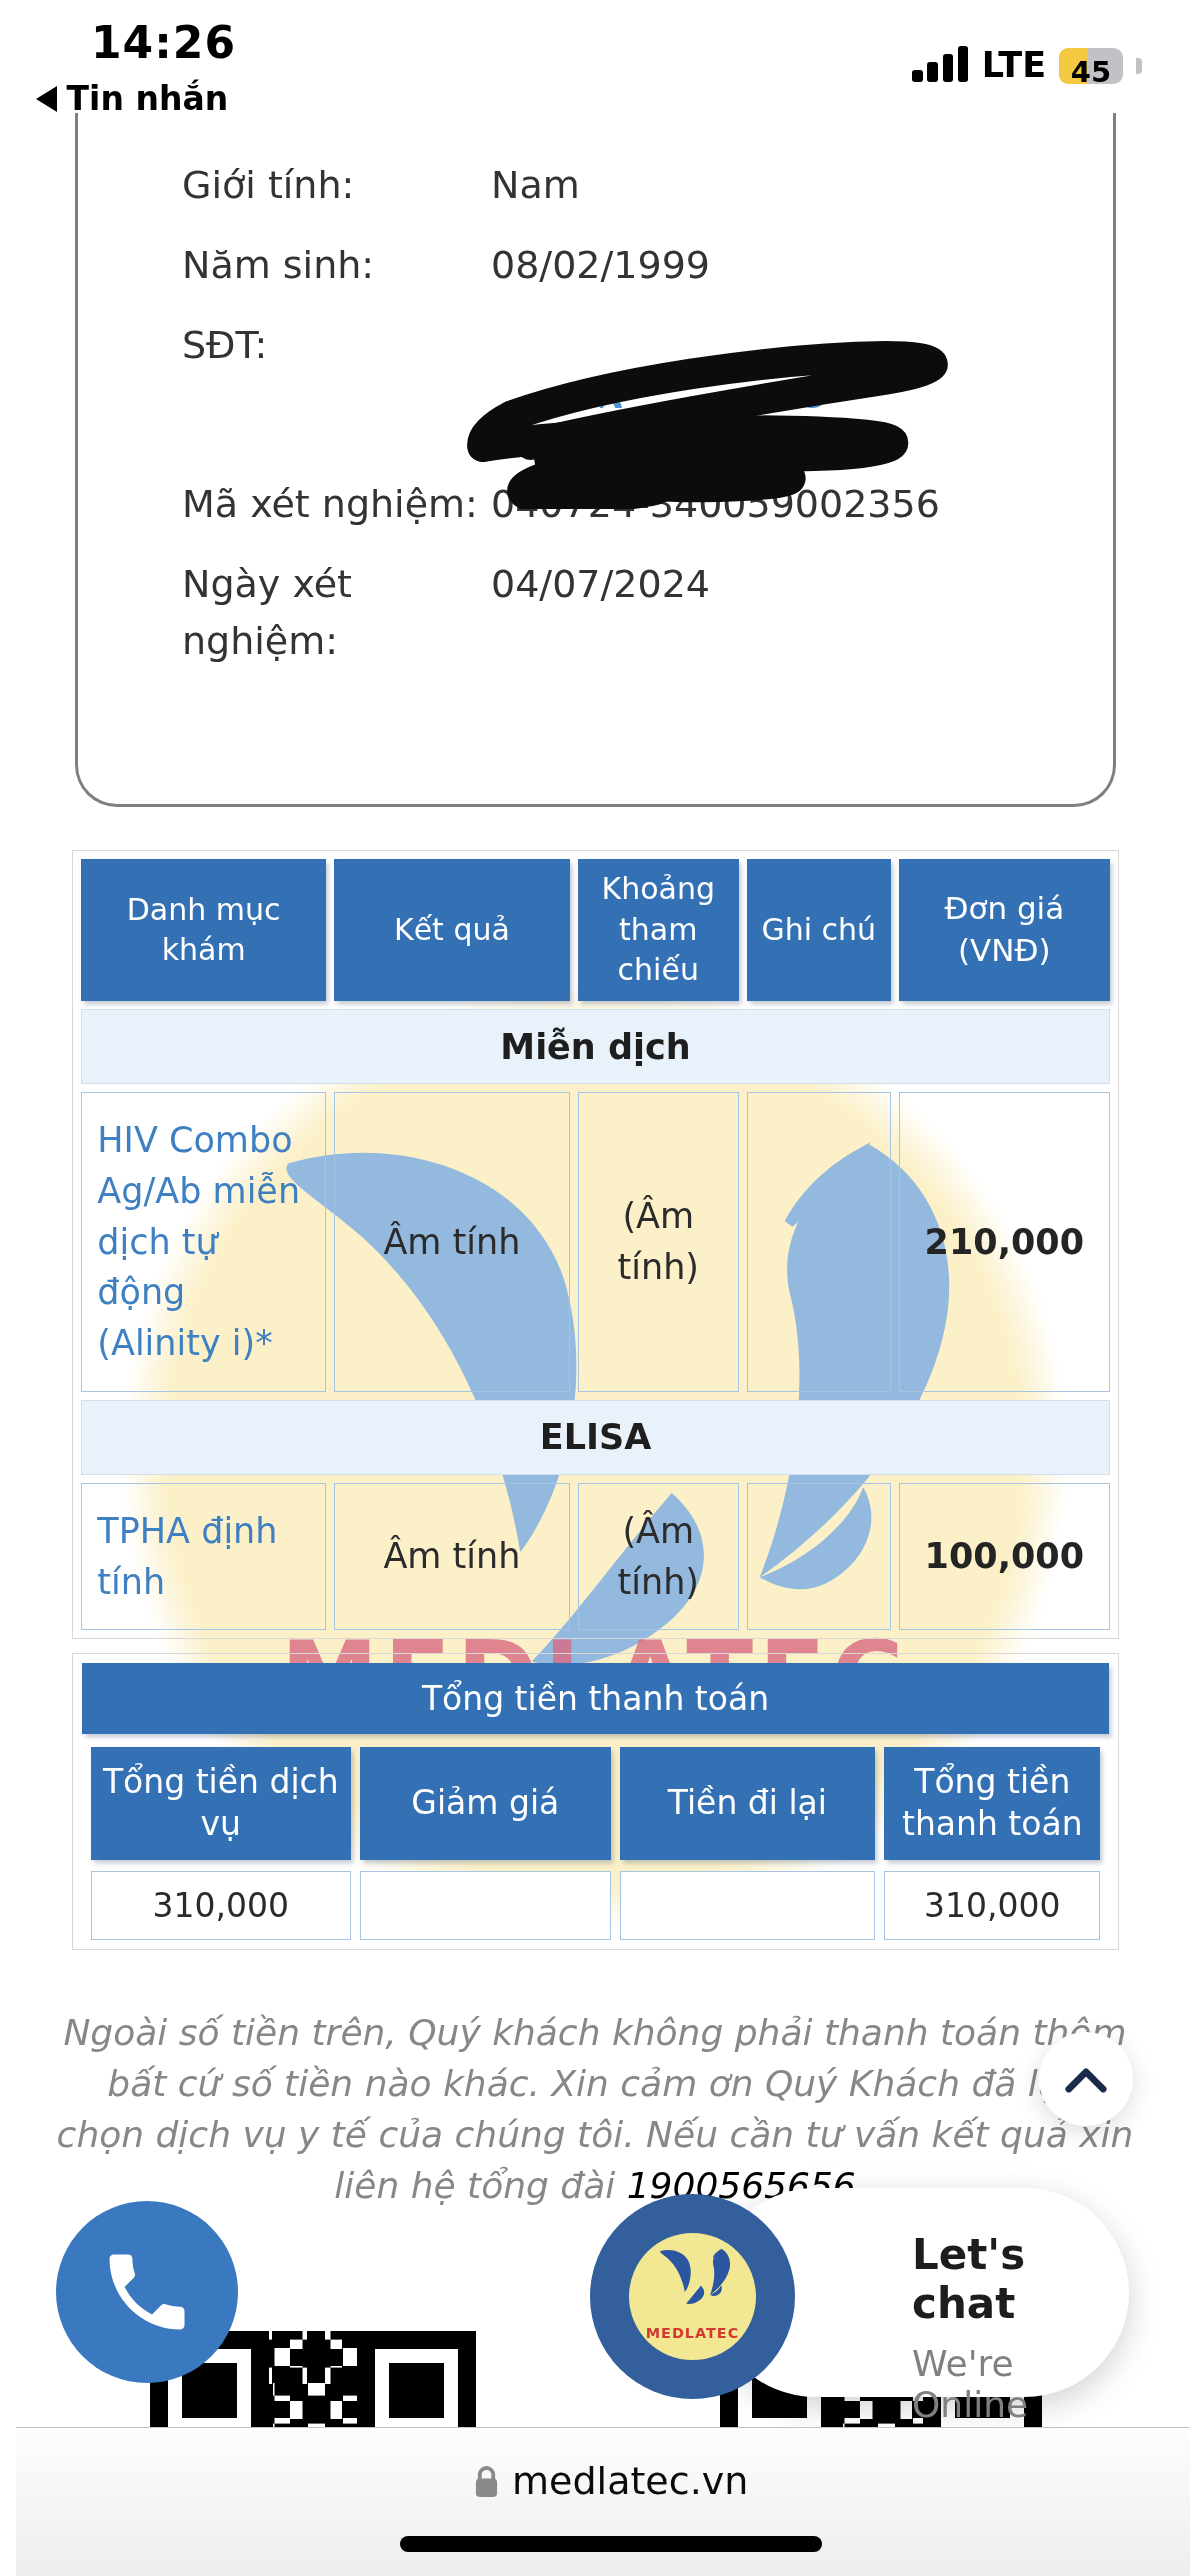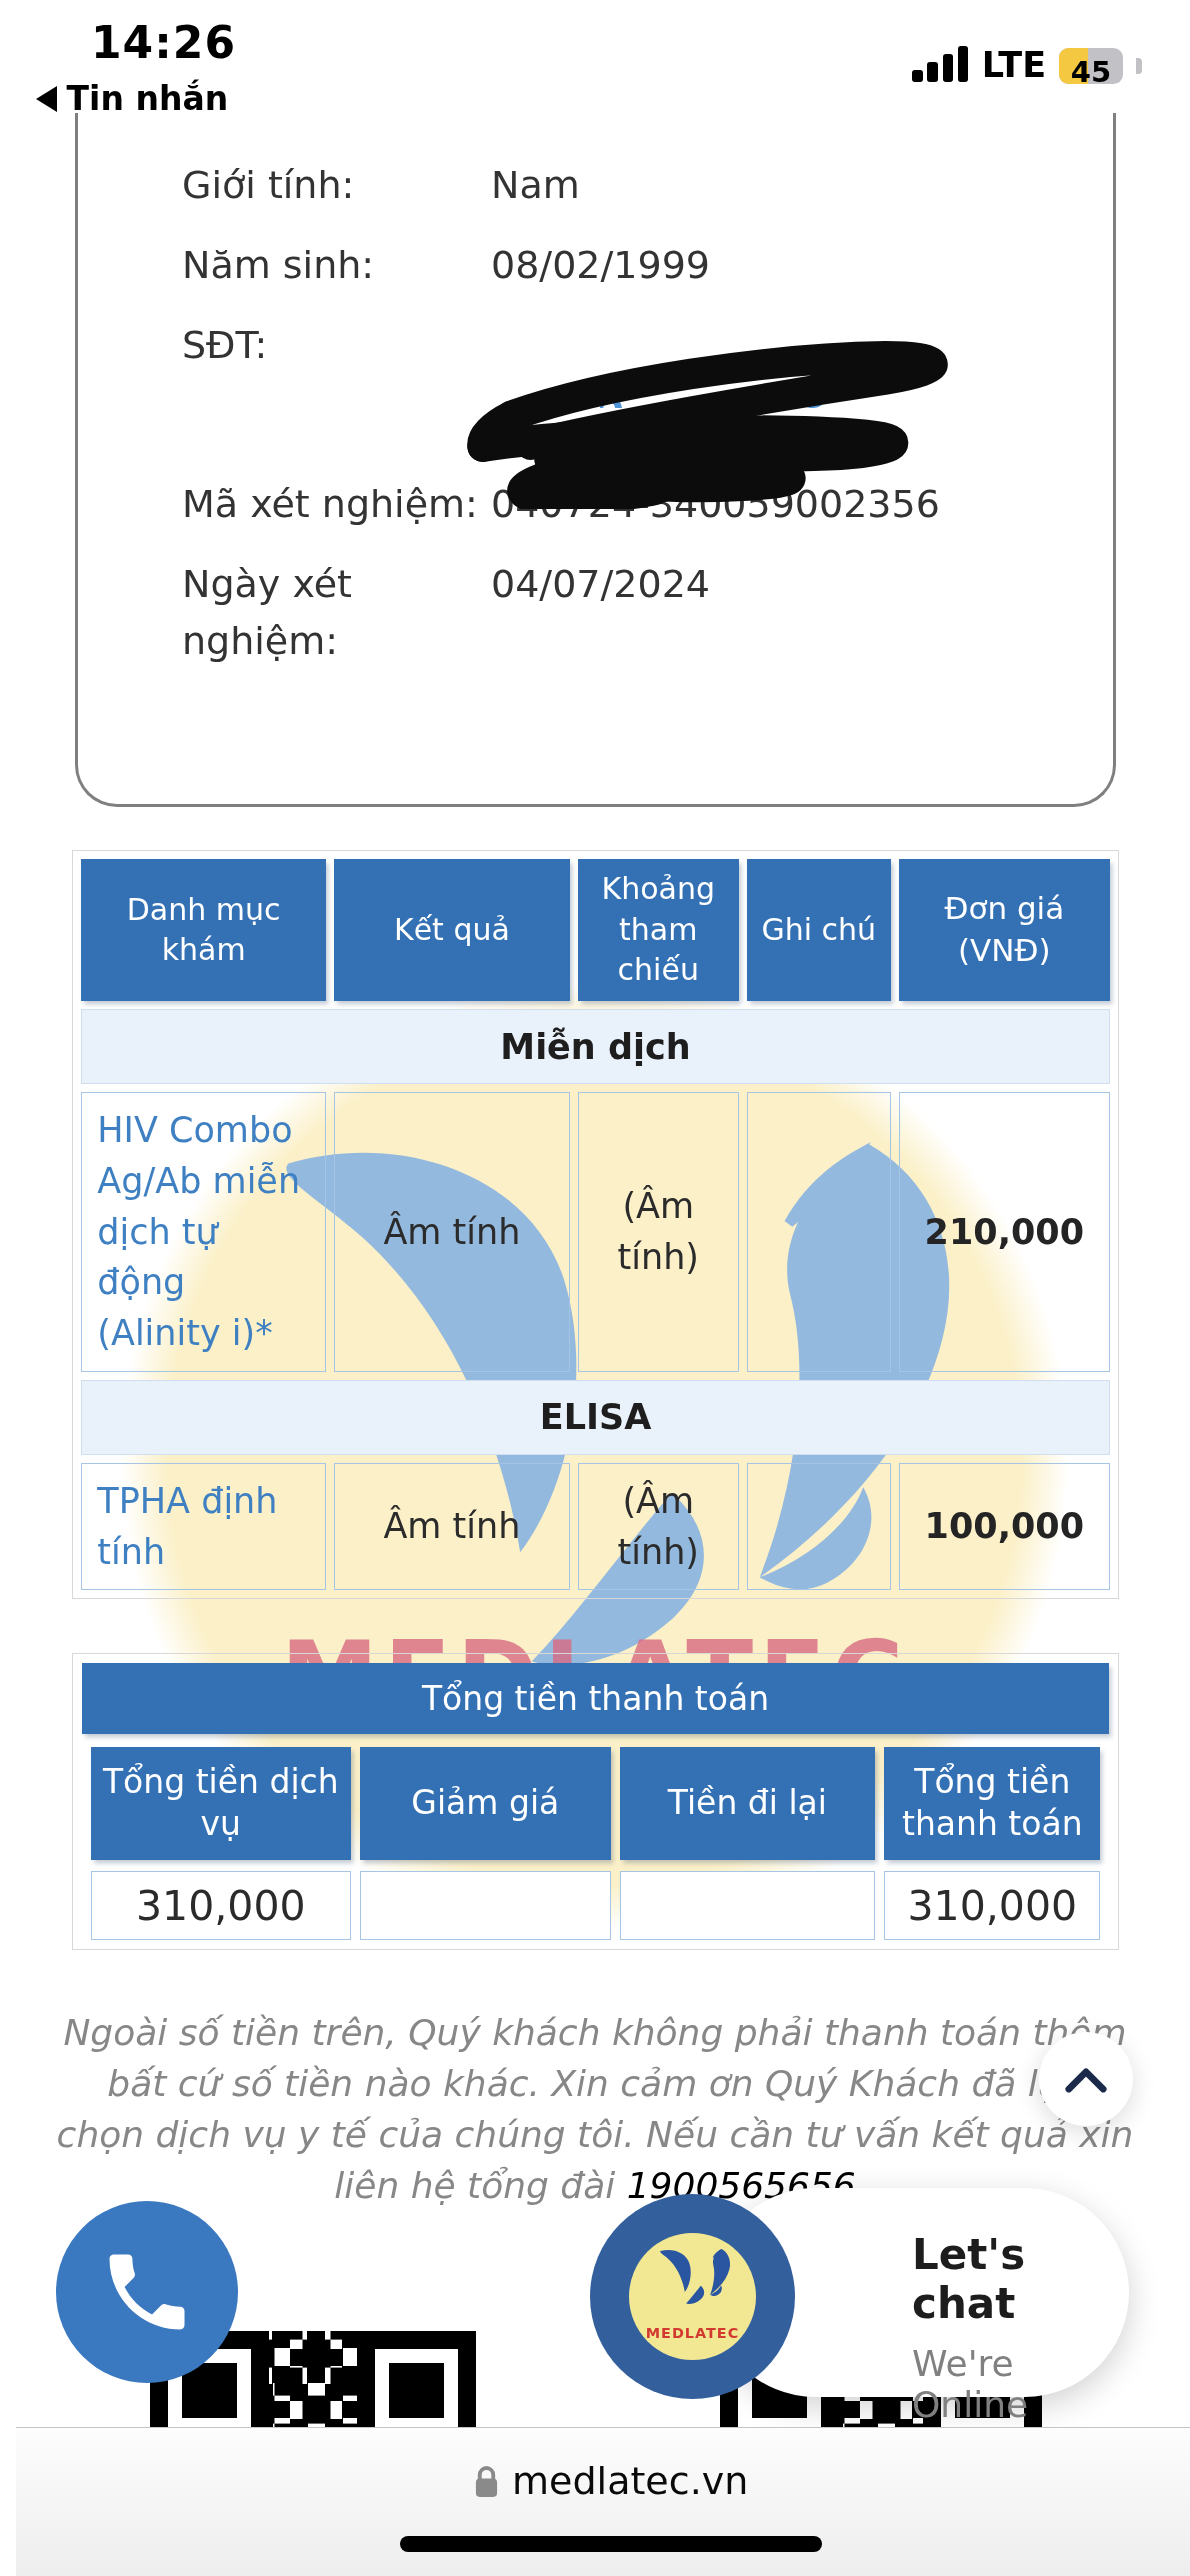--- a/index.html
+++ b/index.html
@@ -40,34 +40,34 @@
     font-size:98px; font-weight:800; letter-spacing:5.8px; color:rgba(216,106,130,0.8); }
   
   .rtable-wrap { position:absolute; left:72px; top:850px; width:1047px; z-index:1; border:1.9px solid #d8d8d8; }
   table.rt { width:100%; border-collapse:separate; border-spacing:8.6px; table-layout:fixed; background:transparent; }
   .rt th { background:#3371b4; color:#fff; font-weight:400; font-size:30px; line-height:1.35;
     height:142px; vertical-align:middle; text-align:center; box-shadow:2.9px 3.8px 4.8px rgba(80,100,130,.35); padding:3.8px; }
   .rt th.bold { font-weight:400; font-size:31px; }
   .rt td.section { background:#e9f1fa; border:1px solid #cfdff0; font-size:35px; font-weight:700; color:#1e1e1e;
     text-align:center; vertical-align:middle; height:75px; }
   .rt td.cell { border:1.9px solid #a6c4e4; background:transparent; vertical-align:middle; text-align:center;
-    font-size:35px; color:#2b2b2b; line-height:1.45; padding:12px; }
+    font-size:35px; color:#2b2b2b; line-height:1.45; padding:22px; }
   .rt td.svc { text-align:left; padding-left:15.3px; color:#3f80c2; }
   .rt td.price { font-weight:700; color:#242424; }
   .rt tr.r1 td { height:266px; }
   .rt tr.r2 td { height:125px; }
   
   .stable-wrap { position:absolute; left:72px; top:1653px; width:1047px; z-index:1; border:1.9px solid #d8d8d8; padding:8.6px; }
   .st-title { background:#3371b4; color:#fff; font-size:33px; height:71px; display:flex; align-items:center;
     justify-content:center; box-shadow:2.9px 3.8px 4.8px rgba(80,100,130,.35); }
   table.st { width:100%; border-collapse:separate; border-spacing:9.6px 0; table-layout:fixed; margin-top:1.9px; }
   .st th { background:#3371b4; color:#fff; font-weight:400; font-size:33px; line-height:1.3; height:113px;
     vertical-align:middle; text-align:center; box-shadow:2.9px 3.8px 4.8px rgba(80,100,130,.35); padding:3.8px; }
   .st td { background:#fff; border:1.9px solid #a6c4e4; height:69px; vertical-align:middle; text-align:center;
-    font-size:41px; color:#2b2b2b; }
+    font-size:33px; color:#2b2b2b; }
   .st-sp { height:11.5px; }
   
   .footnote { position:absolute; left:38px; top:2007px; width:1114px; z-index:1; text-align:center;
     font-size:36px; font-style:italic; color:#878787; line-height:1.42; }
   .footnote .hot { color:#000000; }
   
   .scrolltop { position:absolute; left:1039px; top:2032px; width:94px; height:94px; border-radius:50%;
     background:#fff; z-index:3; box-shadow:0 5.8px 25px rgba(0,0,0,.14); display:flex; align-items:center; justify-content:center; }
   
   .qr { position:absolute; top:2331px; height:144px; background:#fff; z-index:2; overflow:hidden; }

